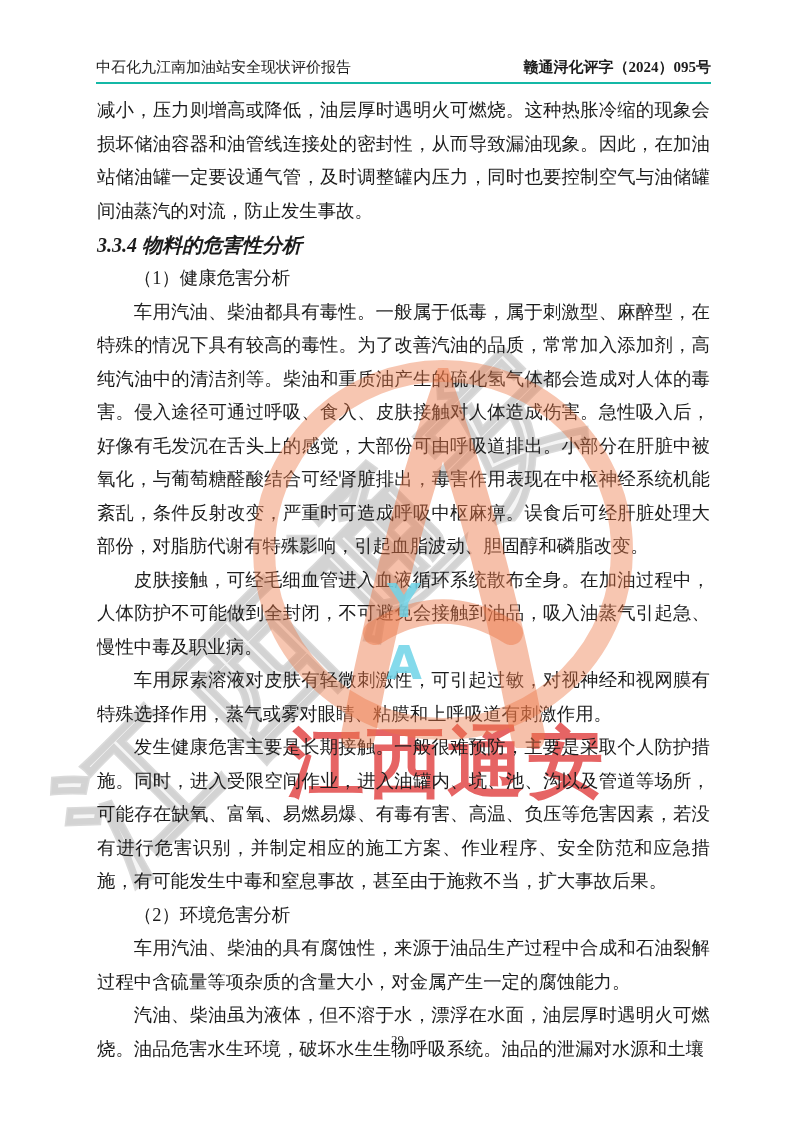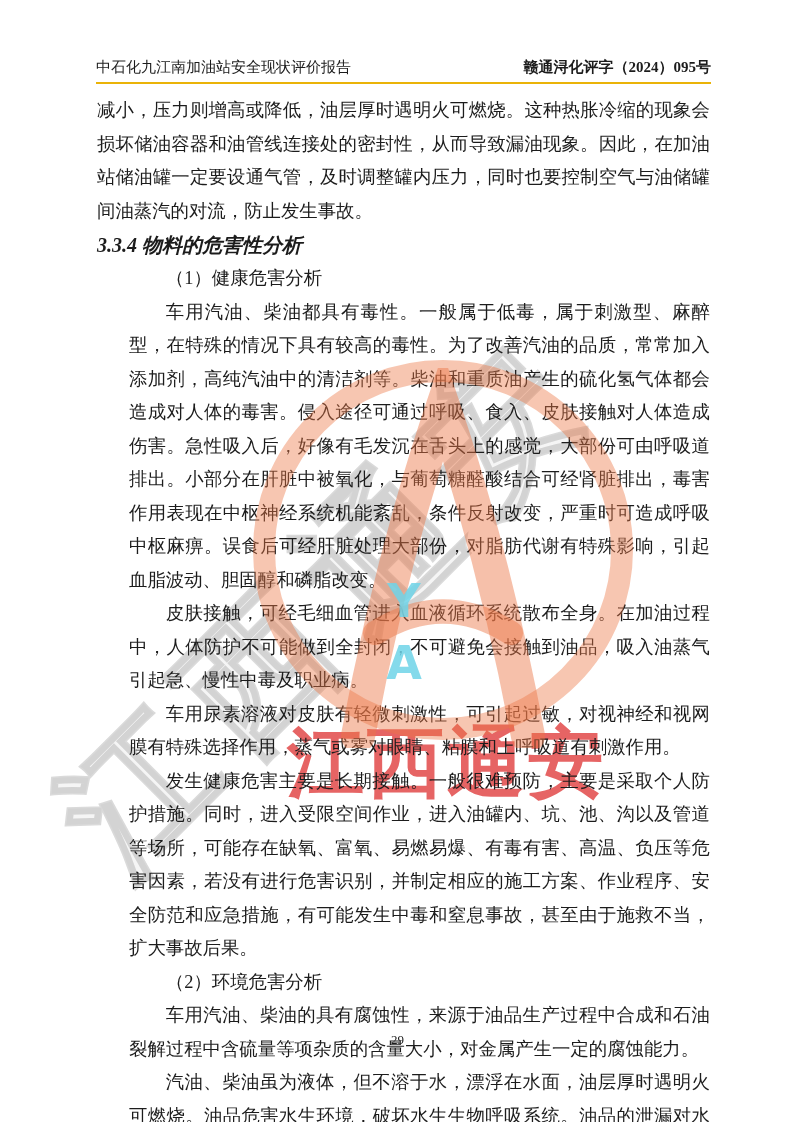--- a/index.html
+++ b/index.html
@@ -7,27 +7,27 @@
   .page {
     position:relative; width:793px; height:1122px; margin:0 auto;
     background:#ffffff; overflow:hidden;
     font-family:"Liberation Serif","DejaVu Serif",serif;
     color:#1c1c1c;
   }
   
   .hdr {
     position:absolute; top:58px; left:96px; width:615px; z-index:2;
     display:flex; justify-content:space-between; align-items:flex-end;
-    padding-bottom:5px; border-bottom:2px solid #eab308; font-size:15px;
+    padding-bottom:5px; border-bottom:2px solid #14b8a6; font-size:15px;
   }
   .hdr-right { font-weight:bold; }
   
   .doc-main { position:absolute; top:94px; left:97px; width:613px; z-index:2; }
   .doc-main p { font-size:18.4px; line-height:33.5px; text-align:justify; }
-  .doc-main p.indent { text-indent:2em;margin-left:32px; }
+  .doc-main p.indent { text-indent:2em; }
   .doc-main h3 { font-size:20px; line-height:34px; font-weight:bold; text-align:left;font-style:italic; }
   
   .pagenum-row { position:absolute; top:1032px; left:91px; width:613px; text-align:center; font-size:13px; z-index:2; }
   
   .wm-gray {
     position:absolute; left:88px; top:745px; z-index:1; white-space:nowrap;
     font-size:148px; font-weight:bold; letter-spacing:22px;
     color:rgba(170,170,170,0.12);
     -webkit-text-stroke:3px rgba(150,150,150,0.35);
     transform:rotate(-45deg); transform-origin:0 50%;

